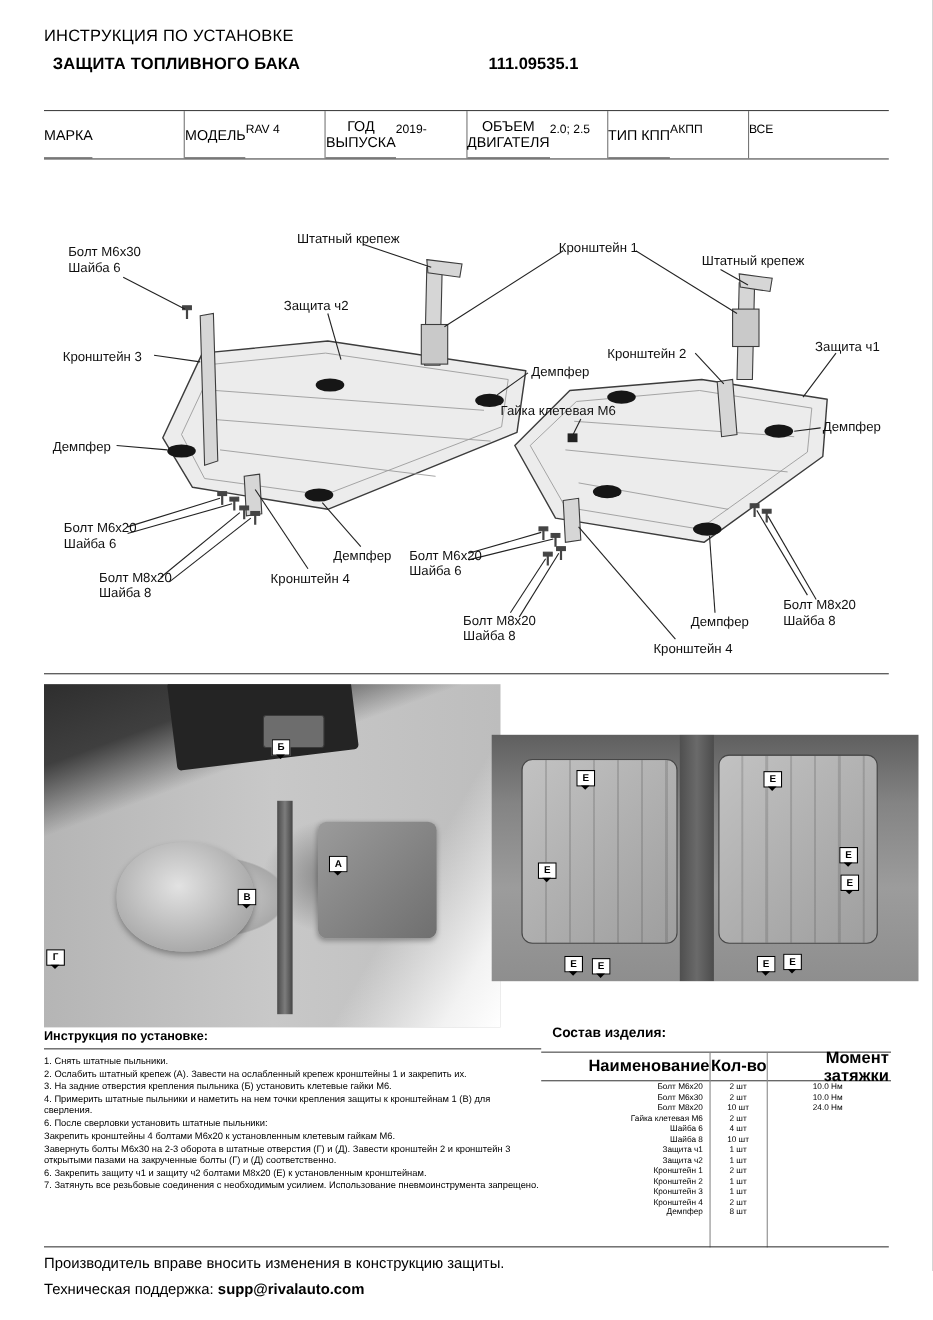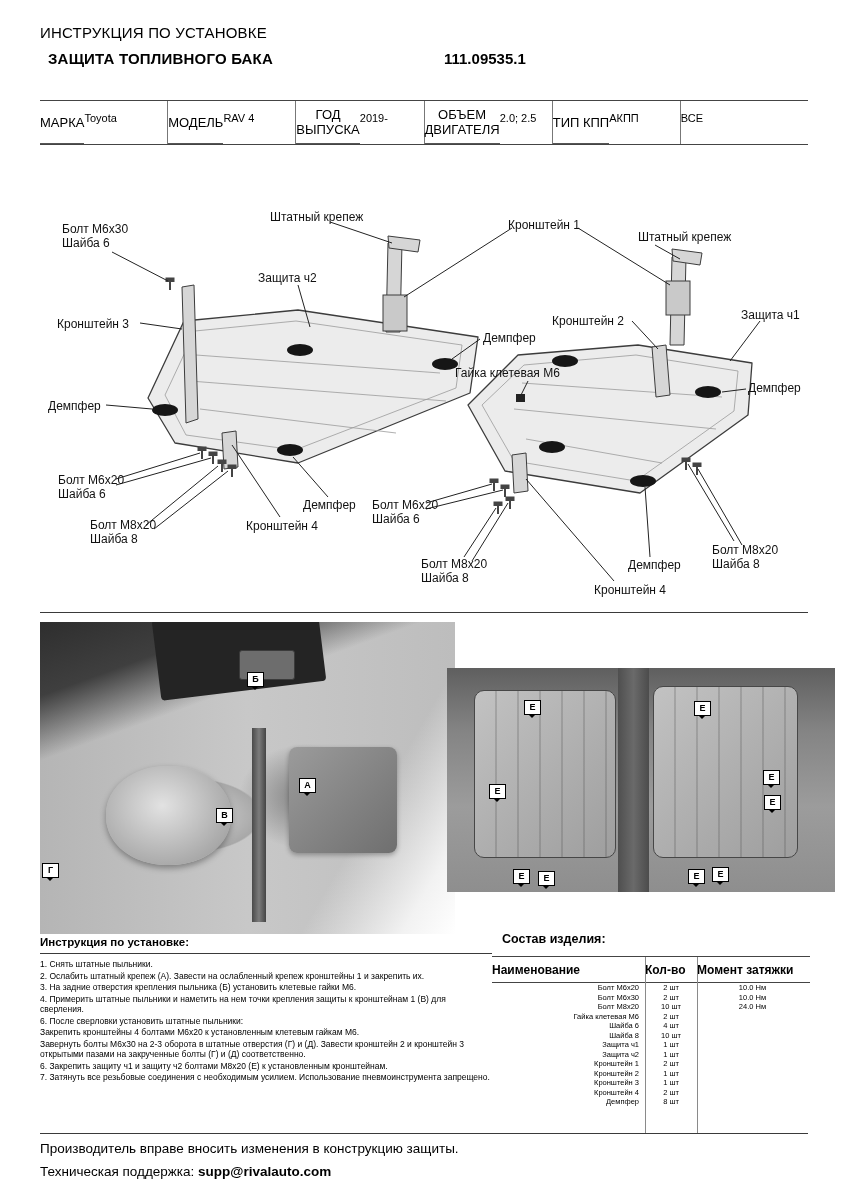--- a/index.html
+++ b/index.html
@@ -53,21 +53,21 @@
   .marker::after{content:"";position:absolute;top:100%;left:3px;border:4px solid transparent;border-top-color:#000;}
   
   .instructions{position:absolute;left:40px;top:936px;width:452px;}
   .instructions .title{font-size:11.5px;font-weight:bold;margin-bottom:5px;}
   .instructions .rule{height:1px;background:#3a3a3a;margin-bottom:5px;}
   .step{font-size:8.5px;line-height:10.5px;margin-bottom:1px;}
   
   .comp-title{position:absolute;left:502px;top:932px;font-size:12.5px;font-weight:bold;text-align:center;}
   .comp-table{position:absolute;left:492px;top:956px;width:318px;height:177px;border-top:1px solid #444;}
   .comp-header{display:flex;height:25px;border-bottom:1px solid #444;align-items:center;}
-  .comp-h{font-size:12px;font-weight:bold;text-align:left;}
+  .comp-h{font-size:15px;font-weight:bold;text-align:right;}
   .comp-c1{width:153px;}
   .comp-c2{width:52px;}
   .comp-c3{width:111px;}
   .comp-row{display:flex;height:9.5px;align-items:center;}
   .comp-row .comp-c1{font-size:7.5px;text-align:right;padding-right:6px;box-sizing:border-box;}
   .comp-row .comp-c2{font-size:7.5px;text-align:center;}
   .comp-row .comp-c3{font-size:7.5px;text-align:center;}
   .comp-vline{position:absolute;top:0;width:1px;height:177px;background:#8a8a8a;}
   .comp-vline.v1{left:153px;}
   .comp-vline.v2{left:205px;}
@@ -82,21 +82,20 @@
 <div class="page">
 
   <div class="doc-type">ИНСТРУКЦИЯ ПО УСТАНОВКЕ</div>
   <div class="doc-title">ЗАЩИТА ТОПЛИВНОГО БАКА</div>
   <div class="part-number">111.09535.1</div>
 
   <div class="spec-table">
 
       <div class="spec-col">
         <div class="spec-label">МАРКА</div>
-        <div class="spec-value">Toyota</div>
       </div>
 
       <div class="spec-col">
         <div class="spec-label">МОДЕЛЬ</div>
         <div class="spec-value">RAV 4</div>
       </div>
 
       <div class="spec-col">
         <div class="spec-label">ГОД
 ВЫПУСКА</div>

